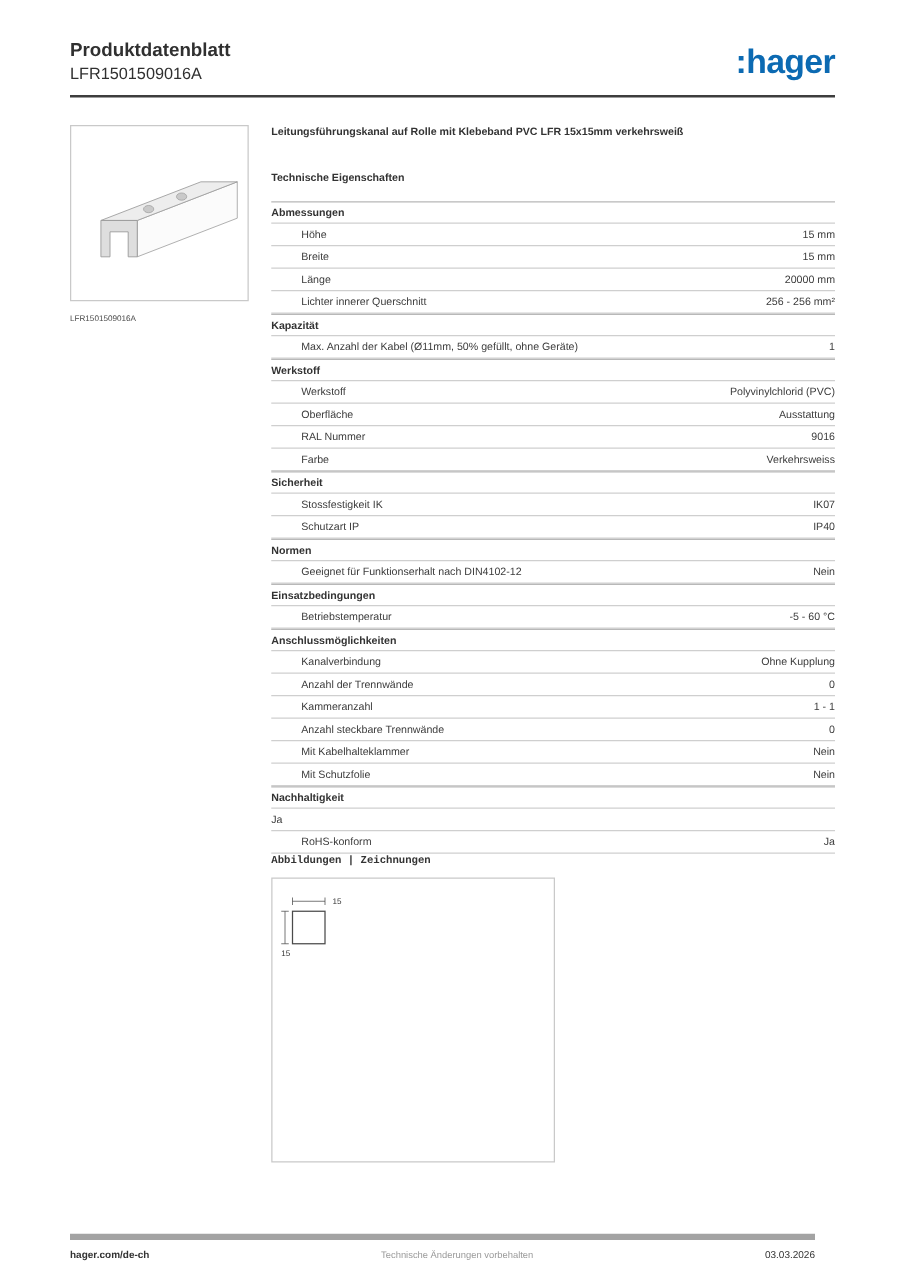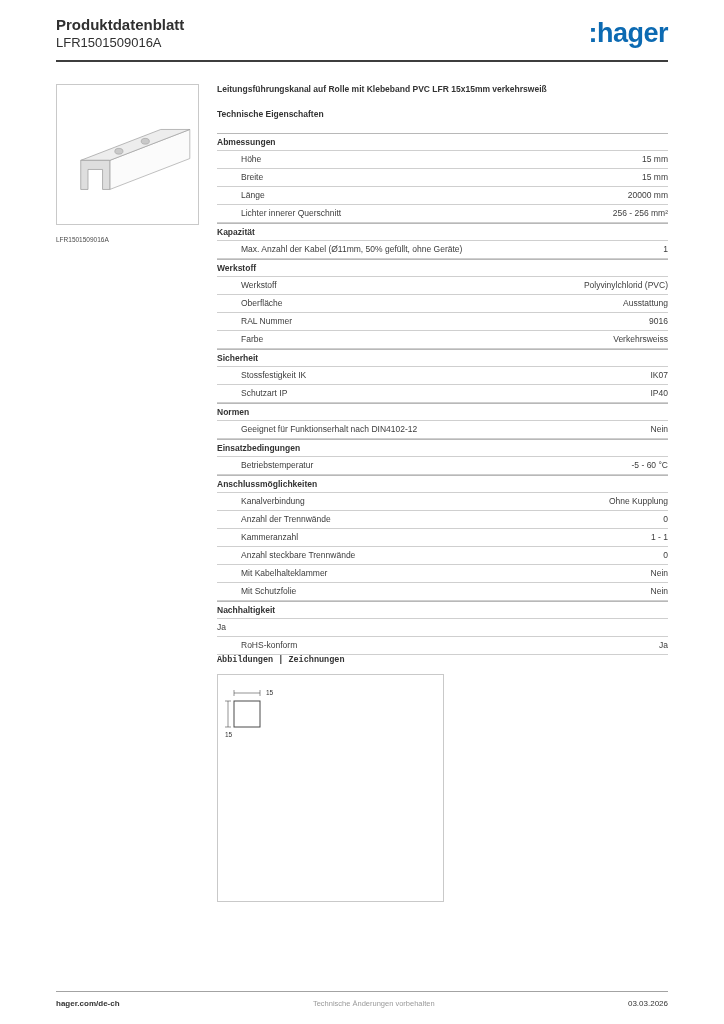--- a/index.html
+++ b/index.html
@@ -13,21 +13,21 @@
   }
   .page {
     position: relative;
     width: 724px; height: 1024px;
     padding: 0 56px;
   }
 
   
   .doc-header {
     display: flex; justify-content: space-between; align-items: flex-start;
-    padding-top: 16px; padding-bottom: 8px;
+    padding-top: 32px; padding-bottom: 8px;
     border-bottom: 2px solid #3d3d3d;
   }
   .doc-title { font-size: 15px; font-weight: 700; color: #303030; line-height: 1.25; }
   .doc-subtitle { font-size: 13px; color: #303030; line-height: 1.3; font-weight: 400; }
   .brand-logo {
     font-size: 27px; font-weight: 700; letter-spacing: -0.5px;
     line-height: 1; margin-top: 4px;
   }
 
   
@@ -37,21 +37,21 @@
 
   .product-image-box {
     width: 143px; height: 141px;
     border: 1px solid #c9c9c9;
     background: #ffffff;
     display: flex; align-items: center; justify-content: center;
   }
   .product-image-box svg { display: block; }
   .image-caption { font-size: 6.5px; color: #4a4a4a; margin-top: 11px; }
 
-  .product-title { font-size: 8.5px; font-weight: 700; color: #333; margin-bottom: 14px; line-height: 1.3; }
+  .product-title { font-size: 8.5px; font-weight: 700; color: #333; margin-bottom: 26px; line-height: 1.3; }
   .tech-heading { font-size: 8.5px; font-weight: 700; color: #333; margin-bottom: 14px; }
 
   .spec-section { margin-top: 0; }
   .spec-section:first-child { margin-top: 12px; }
   .section-title {
     font-size: 8.5px; font-weight: 700; color: #333;
     border-top: 1px solid #b8b8b8;
     border-bottom: 1px solid #cfcfcf;
     padding: 3px 0;
   }
@@ -67,22 +67,22 @@
   .drawings-heading { font-size: 8.5px; font-weight: 700; color: #333; margin-top: 0; margin-bottom: 9px; font-family: Liberation Mono, monospace; }
   .drawing-box {
     width: 227px; height: 228px;
     border: 1px solid #c9c9c9;
     background: #ffffff;
     padding: 4px;
   }
 
   
   .doc-footer {
-    position: absolute; left: 56px; right: 56px; bottom: 16px;
-    border-top: 1px solid #a3a3a3;
+    position: absolute; left: 56px; right: 72px; bottom: 16px;
+    border-top: 5px solid #a3a3a3;
     padding-top: 7px;
     display: flex; justify-content: space-between; align-items: baseline;
   }
   .footer-left { font-size: 8px; font-weight: 700; color: #333; }
   .footer-center { font-size: 7.5px; color: #9a9a9a; }
   .footer-right { font-size: 8px; font-weight: 400; color: #333; text-align: center; }
 </style>
 </head>
 <body>
 

